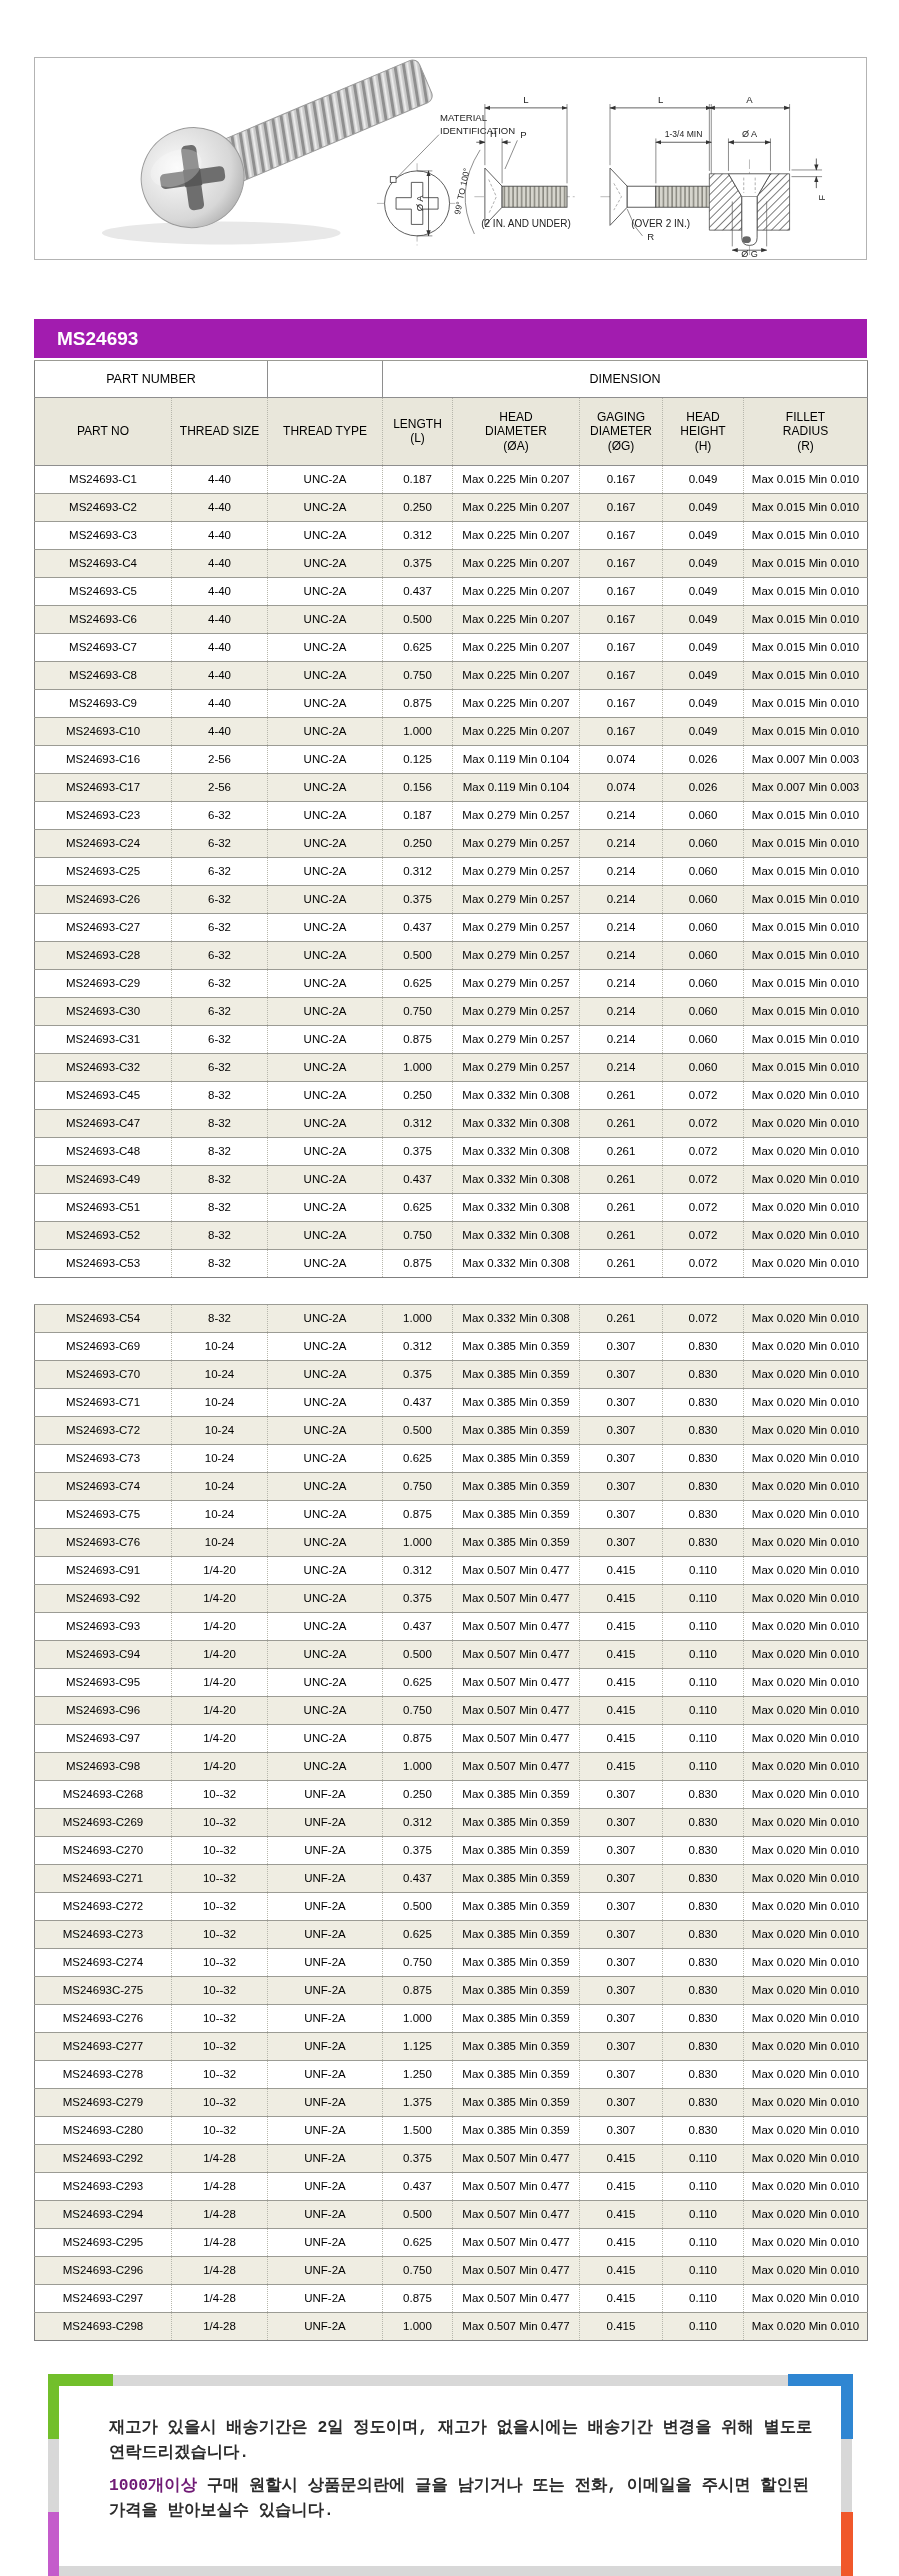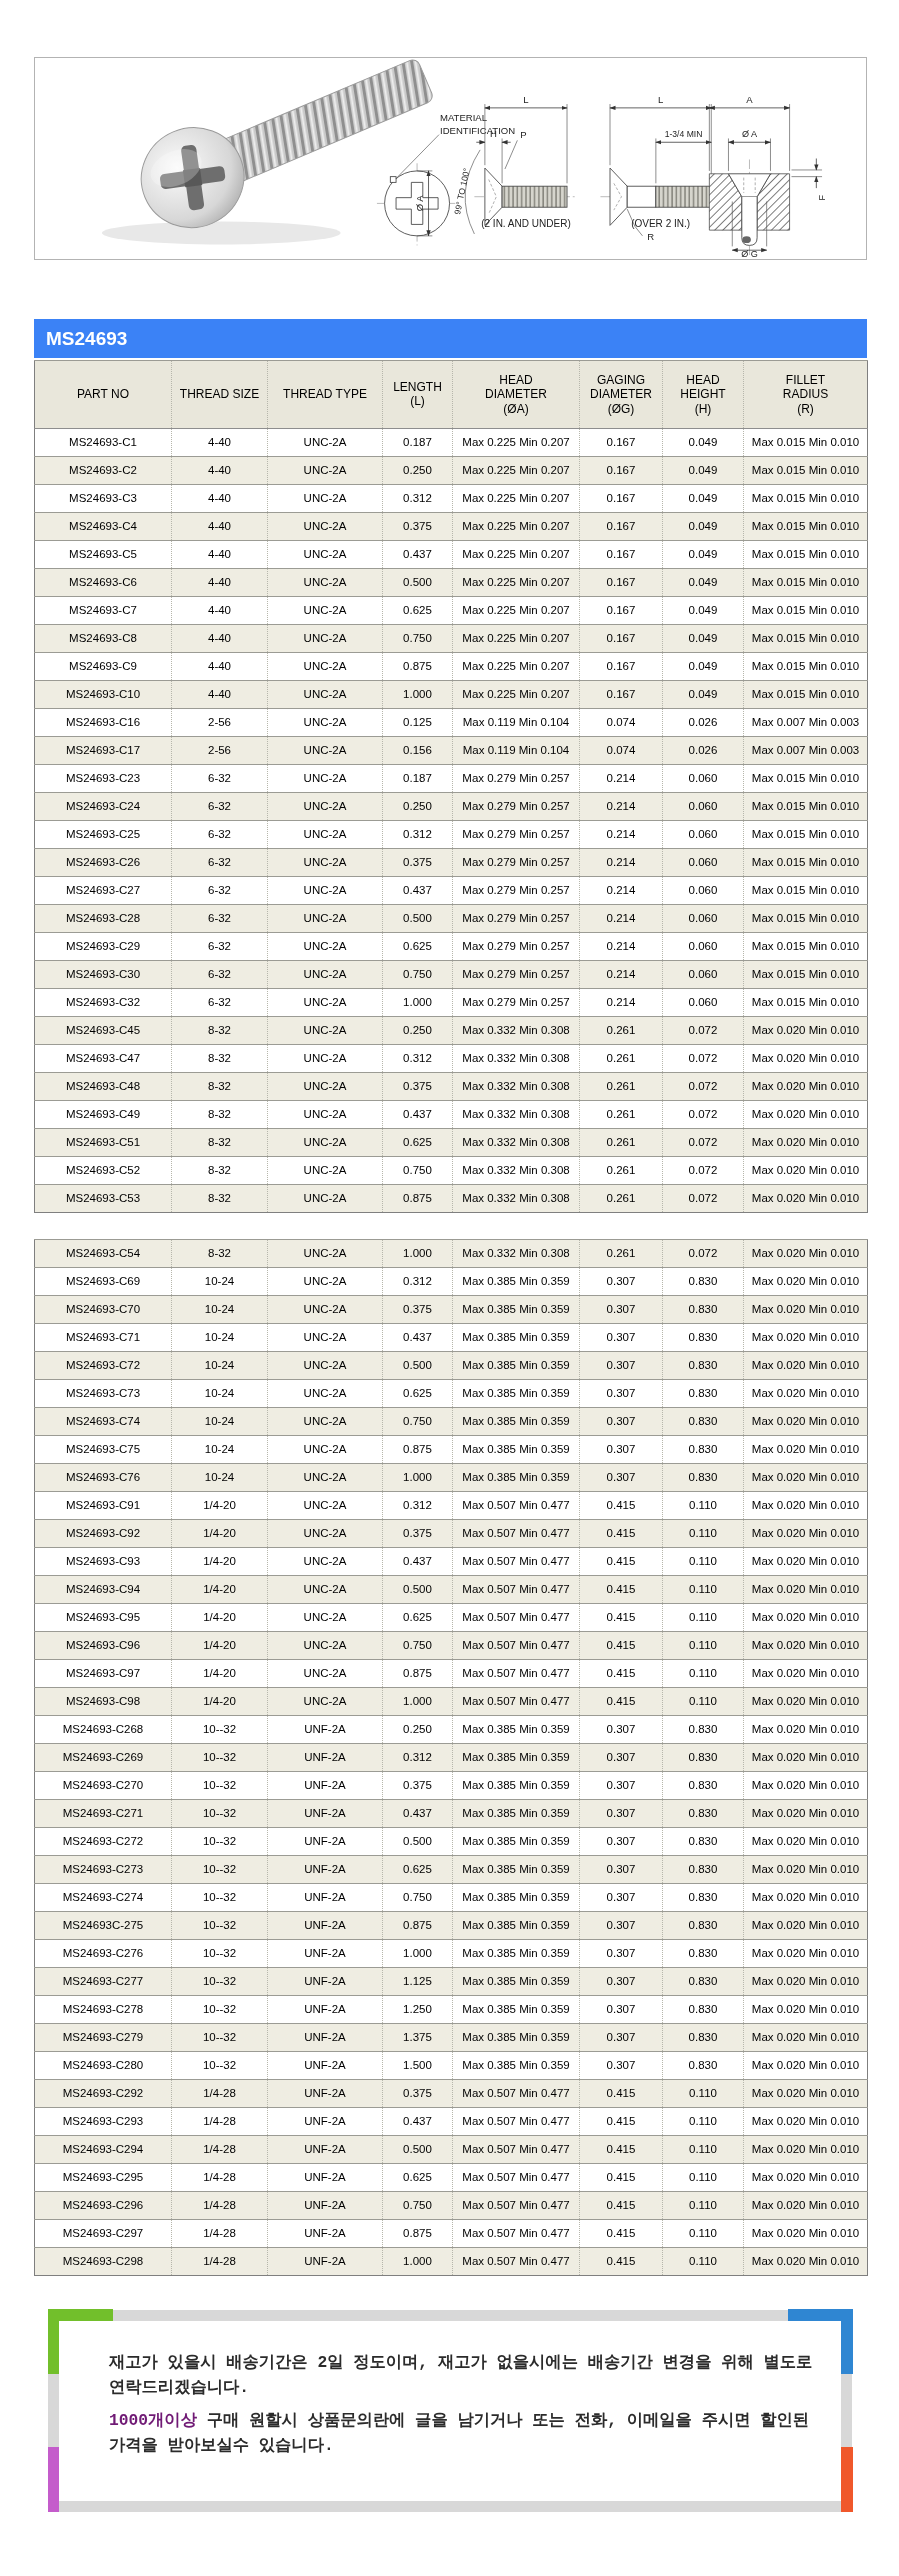--- a/index.html
+++ b/index.html
@@ -5,22 +5,22 @@
   html,body{margin:0;padding:0;background:#ffffff;}
   body{width:900px;font-family:"Liberation Sans","DejaVu Sans",sans-serif;-webkit-font-smoothing:antialiased;}
   .page{width:900px;background:#fff;padding-bottom:29px;}
 
   
   .drawing-box{margin:57px 33px 0 34px;height:201px;border:1px solid #b3b3b3;background:#fff;overflow:hidden;}
   .drawing-box svg{width:100%;height:100%;display:block;}
   .drawing-box text{font-family:"Liberation Sans","DejaVu Sans",sans-serif;fill:#222;}
 
   
-  .title-bar{margin:59px 33px 0 34px;height:39px;background:#3b82f6;color:#fff;
-             font-size:19px;font-weight:bold;line-height:39px;padding-left:12px;box-sizing:border-box;}
+  .title-bar{margin:59px 33px 0 34px;height:39px;background:#a21caf;color:#fff;
+             font-size:19px;font-weight:bold;line-height:39px;padding-left:23px;box-sizing:border-box;}
 
   
   table.spec{border-collapse:collapse;table-layout:fixed;width:833px;margin-left:34px;
              border:1px solid #7f7f7f;background:#fff;}
   table.spec.t1{margin-top:1.9px;}
   table.spec.t2{margin-top:26px;}
   table.spec th,table.spec td{border-top:1px solid #9b9b94;border-left:1px dotted #b6b6ab;
              text-align:center;vertical-align:middle;color:#000;}
   table.spec th:first-child,table.spec td:first-child{border-left:none;}
   table.spec thead th.group{height:34px;background:#fff;font-weight:400;font-size:12.5px;
@@ -184,20 +184,25 @@
         <col style="width:96px">
         <col style="width:115px">
         <col style="width:70px">
       <col style="width:127px">
         <col style="width:83px">
         <col style="width:81px">
         <col style="width:124px">
     </colgroup>
     <thead>
       <tr>
+        <th class="group" colspan="2">PART NUMBER</th>
+        <th class="group"></th>
+        <th class="group" colspan="5">DIMENSION</th>
+      </tr>
+      <tr>
         <th class="col">PART NO</th>
         <th class="col">THREAD SIZE</th>
         <th class="col">THREAD TYPE</th>
         <th class="col">LENGTH
 (L)</th>
         <th class="col">HEAD
 DIAMETER
 (ØA)</th>
         <th class="col">GAGING
 DIAMETER
@@ -405,20 +410,30 @@
           <td>MS24693-C30</td>
           <td>6-32</td>
           <td>UNC-2A</td>
           <td>0.750</td>
           <td>Max 0.279  Min 0.257</td>
           <td>0.214</td>
           <td>0.060</td>
           <td>Max 0.015  Min 0.010</td>
         </tr>
         <tr>
+          <td>MS24693-C31</td>
+          <td>6-32</td>
+          <td>UNC-2A</td>
+          <td>0.875</td>
+          <td>Max 0.279  Min 0.257</td>
+          <td>0.214</td>
+          <td>0.060</td>
+          <td>Max 0.015  Min 0.010</td>
+        </tr>
+        <tr>
           <td>MS24693-C32</td>
           <td>6-32</td>
           <td>UNC-2A</td>
           <td>1.000</td>
           <td>Max 0.279  Min 0.257</td>
           <td>0.214</td>
           <td>0.060</td>
           <td>Max 0.015  Min 0.010</td>
         </tr>
         <tr>

